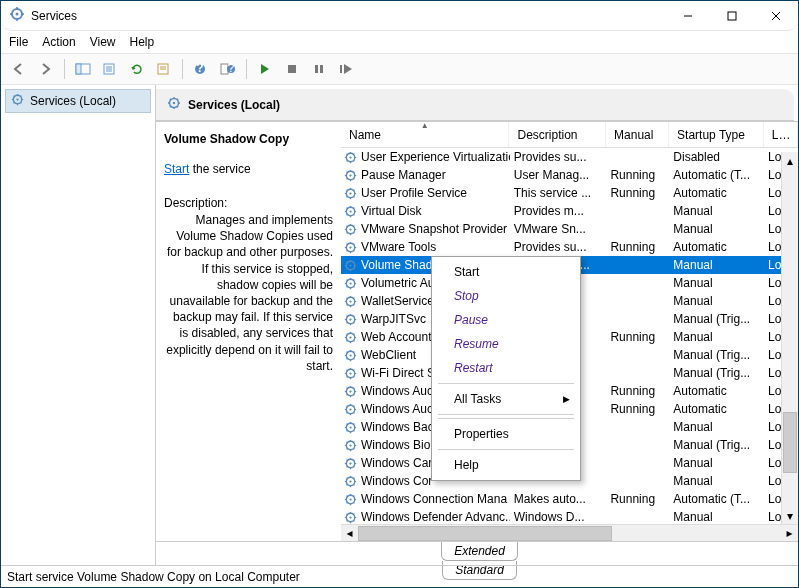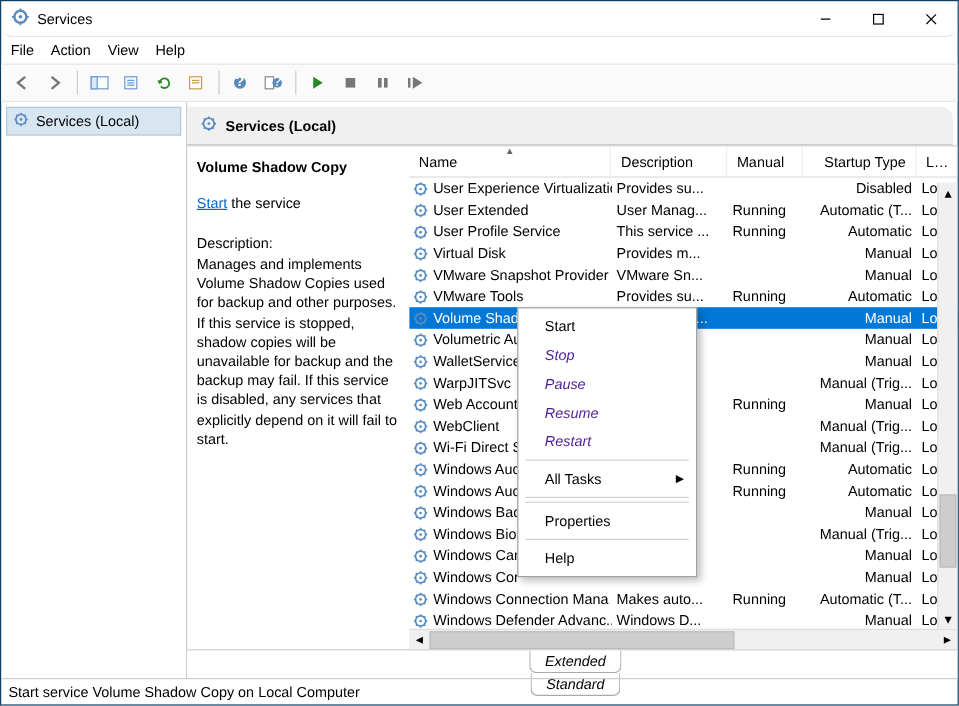--- a/index.html
+++ b/index.html
@@ -23,27 +23,27 @@
 
 .rightpane { flex: 1; display: flex; flex-direction: column; min-width: 0; }
 .detail-header { display: flex; align-items: center; gap: 6px; background: #f0f0f0; padding: 6px 10px; border-bottom: 1px solid #ccc; border-top-right-radius: 10px; margin: 4px 4px 0 0; font-weight: bold; }
 
 .detail-body { flex: 1; display: flex; min-height: 0; border-top: 1px solid #ccc; }
 .detail-left { width: 185px; padding: 10px 8px 8px 8px; }
 .detail-left h4 { font-weight: bold; margin-bottom: 16px; }
 .detail-left .startline { margin-bottom: 20px; }
 .detail-left a { color: #0066cc; text-decoration: underline; cursor: pointer; }
 .detail-left .desclabel { margin-bottom: 2px; }
-.detail-left .desc { line-height: 1.35; }
+.detail-left .desc { line-height: 1.35; text-align: right; }
 
 .grid-wrap { flex: 1; display: flex; flex-direction: column; min-width: 0; position: relative; }
 .grid-header { display: flex; border-bottom: 1px solid #ddd; }
 .grid-header .col, .row .col { padding: 6px 8px 5px 8px; overflow: hidden; white-space: nowrap; text-overflow: ellipsis; }
 .grid-header .col { border-right: 1px solid #eee; cursor: pointer; position: relative; }
-.col-name { width: 175px; } .col-desc { width: 100px; } .col-status { width: 65px; } .col-start { width: 98px; text-align: right; } .col-log { width: 35px; }
+.col-name { width: 175px; } .col-desc { width: 100px; } .col-status { width: 65px; } .col-start { width: 98px; } .col-log { width: 35px; }
 .grid-header .sort::after { content: "▲"; font-size: 8px; position: absolute; left: 50%; transform: translateX(-50%); top: -1px; color: #666;}
 .grid-body { flex: 1; overflow: hidden; }
 .row { display: flex; align-items: center; height: 18px; cursor: pointer; }
 .row .col { padding: 0 4px 0 4px; font-size: 12px; }
 .row .col-name { display: flex; align-items: center; gap: 3px; padding-left: 2px; }
 .row.selected { background: #0078d7; color: #fff; }
 .svc-icon { width: 15px; height: 15px; flex: none; display:inline-flex; align-items:center; justify-content:center; }
 .svc-icon svg { width:15px; height:15px; }
 
 .hscroll { height: 17px; background: #f0f0f0; border-top: 1px solid #ddd; display: flex; align-items: center; }
@@ -243,21 +243,21 @@
             </div>
             <div class="row">
               <div class="col col-name">
                 <span class="svc-icon">
                   <svg viewBox="0 0 16 16">
                     <circle cx="8" cy="8" r="4.5" fill="none" stroke="#5a8bbf" stroke-width="1.5"></circle>
                     <circle cx="8" cy="8" r="1.2" fill="#5a8bbf"></circle>
                     <path d="M8 2v1.5M8 12.5V14M2 8h1.5M12.5 8H14M3.8 3.8l1 1M11.2 11.2l1 1M12.2 3.8l-1 1M4.8 11.2l-1 1" stroke="#5a8bbf" stroke-width="1.3"></path>
                   </svg>
                 </span>
-                <span>User Extended</span>
+                <span>Pause Manager</span>
               </div>
               <div class="col col-desc">User Manag...</div>
               <div class="col col-status">Running</div>
               <div class="col col-start">Automatic (T...</div>
               <div class="col col-log">Loc</div>
             </div>
             <div class="row">
               <div class="col col-name">
                 <span class="svc-icon">
                   <svg viewBox="0 0 16 16">

